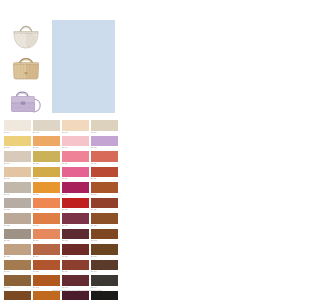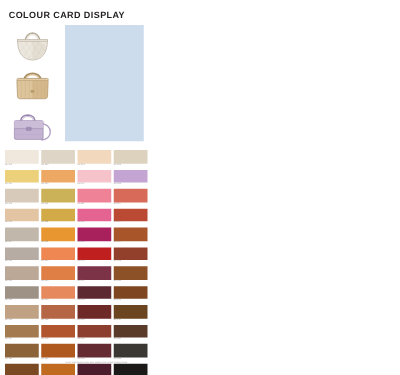--- a/index.html
+++ b/index.html
@@ -62,21 +62,20 @@
     position:absolute;left:36px;top:289px;width:82px;
     font-size:1.8px;line-height:2.4px;color:#9a9a9a;
     text-align:center;white-space:nowrap;overflow:hidden;
   }
 </style>
 </head>
 <body>
 
 <div id="page">
 
-  <div class="header">COLOUR CARD DISPLAY</div>
 
   <div class="hero">
 
     <div class="bag-col">
 
       <div class="bag-cell b1">
         <svg viewBox="0 0 44 33">
           <path d="M16 16 C16 6, 28 6, 28 16" fill="none" stroke="#b8ae9c" stroke-width="1.4"></path>
           <path d="M17.2 16 C17.2 7.6, 26.8 7.6, 26.8 16" fill="none" stroke="#ece7de" stroke-width="1"></path>
           <path d="M10 14 H34 C34 25, 29 30, 22 30 C15 30, 10 25, 10 14 Z" fill="#ece7de" stroke="#b8ae9c" stroke-width=".55"></path>

